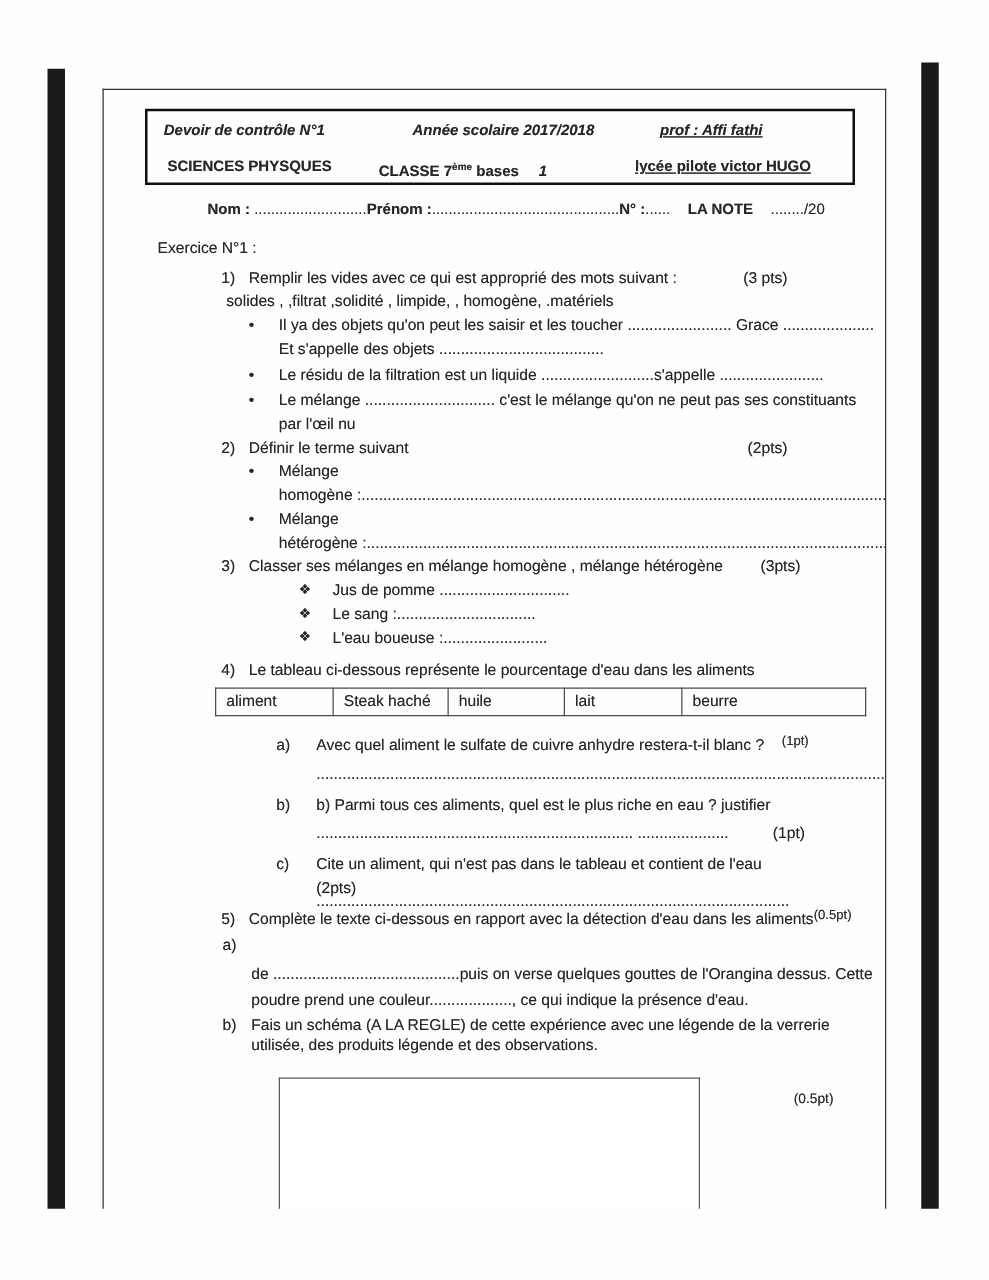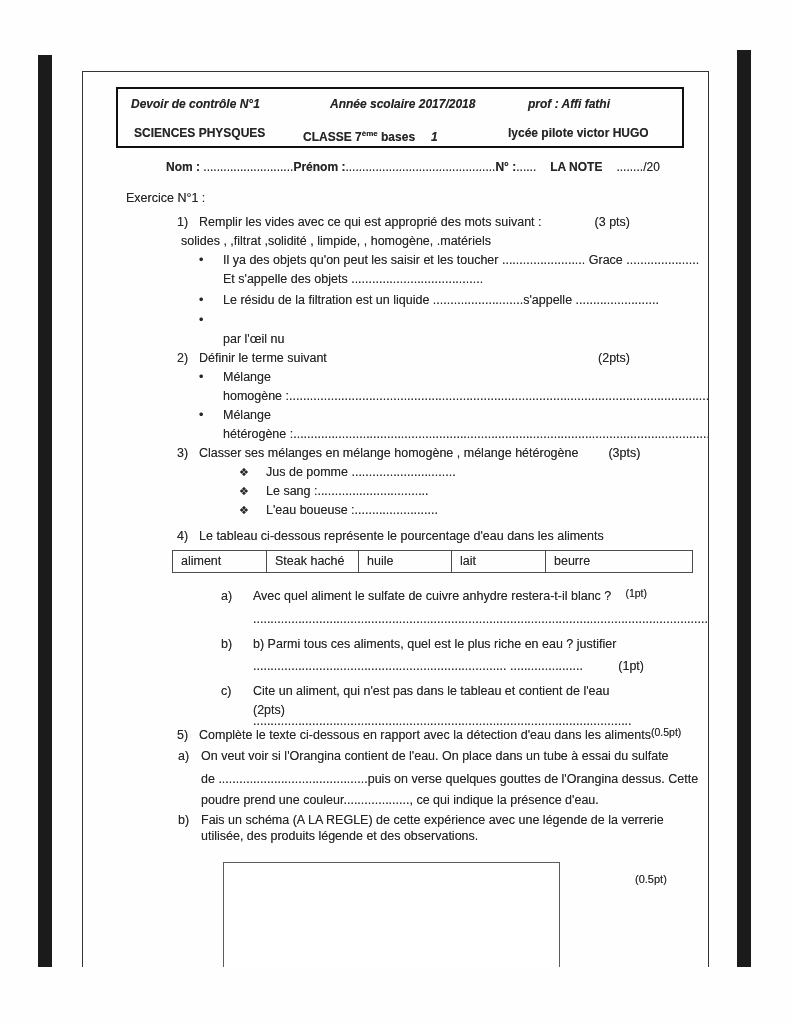--- a/index.html
+++ b/index.html
@@ -13,21 +13,21 @@
          font-size:12.5px;line-height:19px;text-shadow:0 0 .5px rgba(45,45,45,.55);}
   .line{white-space:nowrap;overflow:hidden;}
   
   .hdr{margin:15px 24px 0 33px;height:61px;box-sizing:border-box;border:2.6px solid #101010;
        font-size:12px;font-weight:bold;padding-top:7px;}
   .hdr-row{display:flex;line-height:17px;}
   .hdr-row.r1{padding-left:13px;font-style:italic;margin-bottom:12px;}
   .hdr-row.r2{padding-left:16px;}
   .hc1{width:199px;}  .r2 .hc1{width:169px;}
   .hc2{width:198px;}  .r2 .hc2{width:205px;}
-  .hc3{flex:1;}
+  .hc3{flex:1;text-decoration:underline;}
   sup{font-size:8px;}
   .it{font-style:italic;margin-left:16px;}
   
   .idline{margin-top:10px;padding-left:83px;font-weight:bold;font-size:12px;}
   .idline .dots{font-weight:normal;}
   .note-gap{display:inline-block;width:14px;}
   
   .extitle{margin-top:12px;padding-left:43px;}
   .qline{display:flex;padding-left:94px;padding-right:40px;}
   .qnum{width:22px;flex:none;}
@@ -104,20 +104,21 @@
       <span class="bul">•</span>
       <span>Il ya des objets qu'on peut les saisir et les toucher ........................   Grace   .....................</span>
     </div>
     <div class="bcont line">Et s'appelle des objets ......................................</div>
     <div class="brow line mt2">
       <span class="bul">•</span>
       <span>Le résidu de la filtration est un liquide ..........................s'appelle ........................</span>
     </div>
     <div class="brow line mt1">
       <span class="bul">•</span>
+      <span>Le mélange .............................. c'est le mélange qu'on ne peut pas ses constituants</span>
     </div>
     <div class="bcont line">par l'œil nu</div>
 
     <div class="qline line">
       <span class="qnum">2)</span>
       <span>Définir le terme suivant</span>
       <span class="pts mr38">(2pts)</span>
     </div>
     <div class="brow line">
       <span class="bul">•</span>
@@ -187,21 +188,20 @@
     <div class="cleft line">(2pts)</div>
     <div class="cleft line mtm8">.............................................................................................................</div>
 
     <div class="qline line mtm5">
       <span class="qnum">5)</span>
       <span>Complète le texte ci-dessous en rapport avec la détection d'eau dans les aliments</span>
       <span class="pts raised mr2">(0.5pt)</span>
     </div>
     <div class="q5row line mt2">
       <span class="q5lab">a)</span>
-      <span>On veut voir si l'Orangina contient de l'eau. On place dans un tube à essai du sulfate</span>
     </div>
     <div class="q5cont line mt4">de ...........................................puis on verse quelques gouttes de l'Orangina dessus. Cette</div>
     <div class="q5cont line mt2">poudre prend une couleur..................., ce qui indique la présence d'eau.</div>
     <div class="q5row line mt1">
       <span class="q5lab">b)</span>
       <span>Fais un schéma (A LA REGLE) de cette  expérience avec une légende de la verrerie</span>
     </div>
     <div class="q5cont line mtm3">utilisée,  des produits légende et des observations.</div>
 
     <div class="drawbox"></div>

